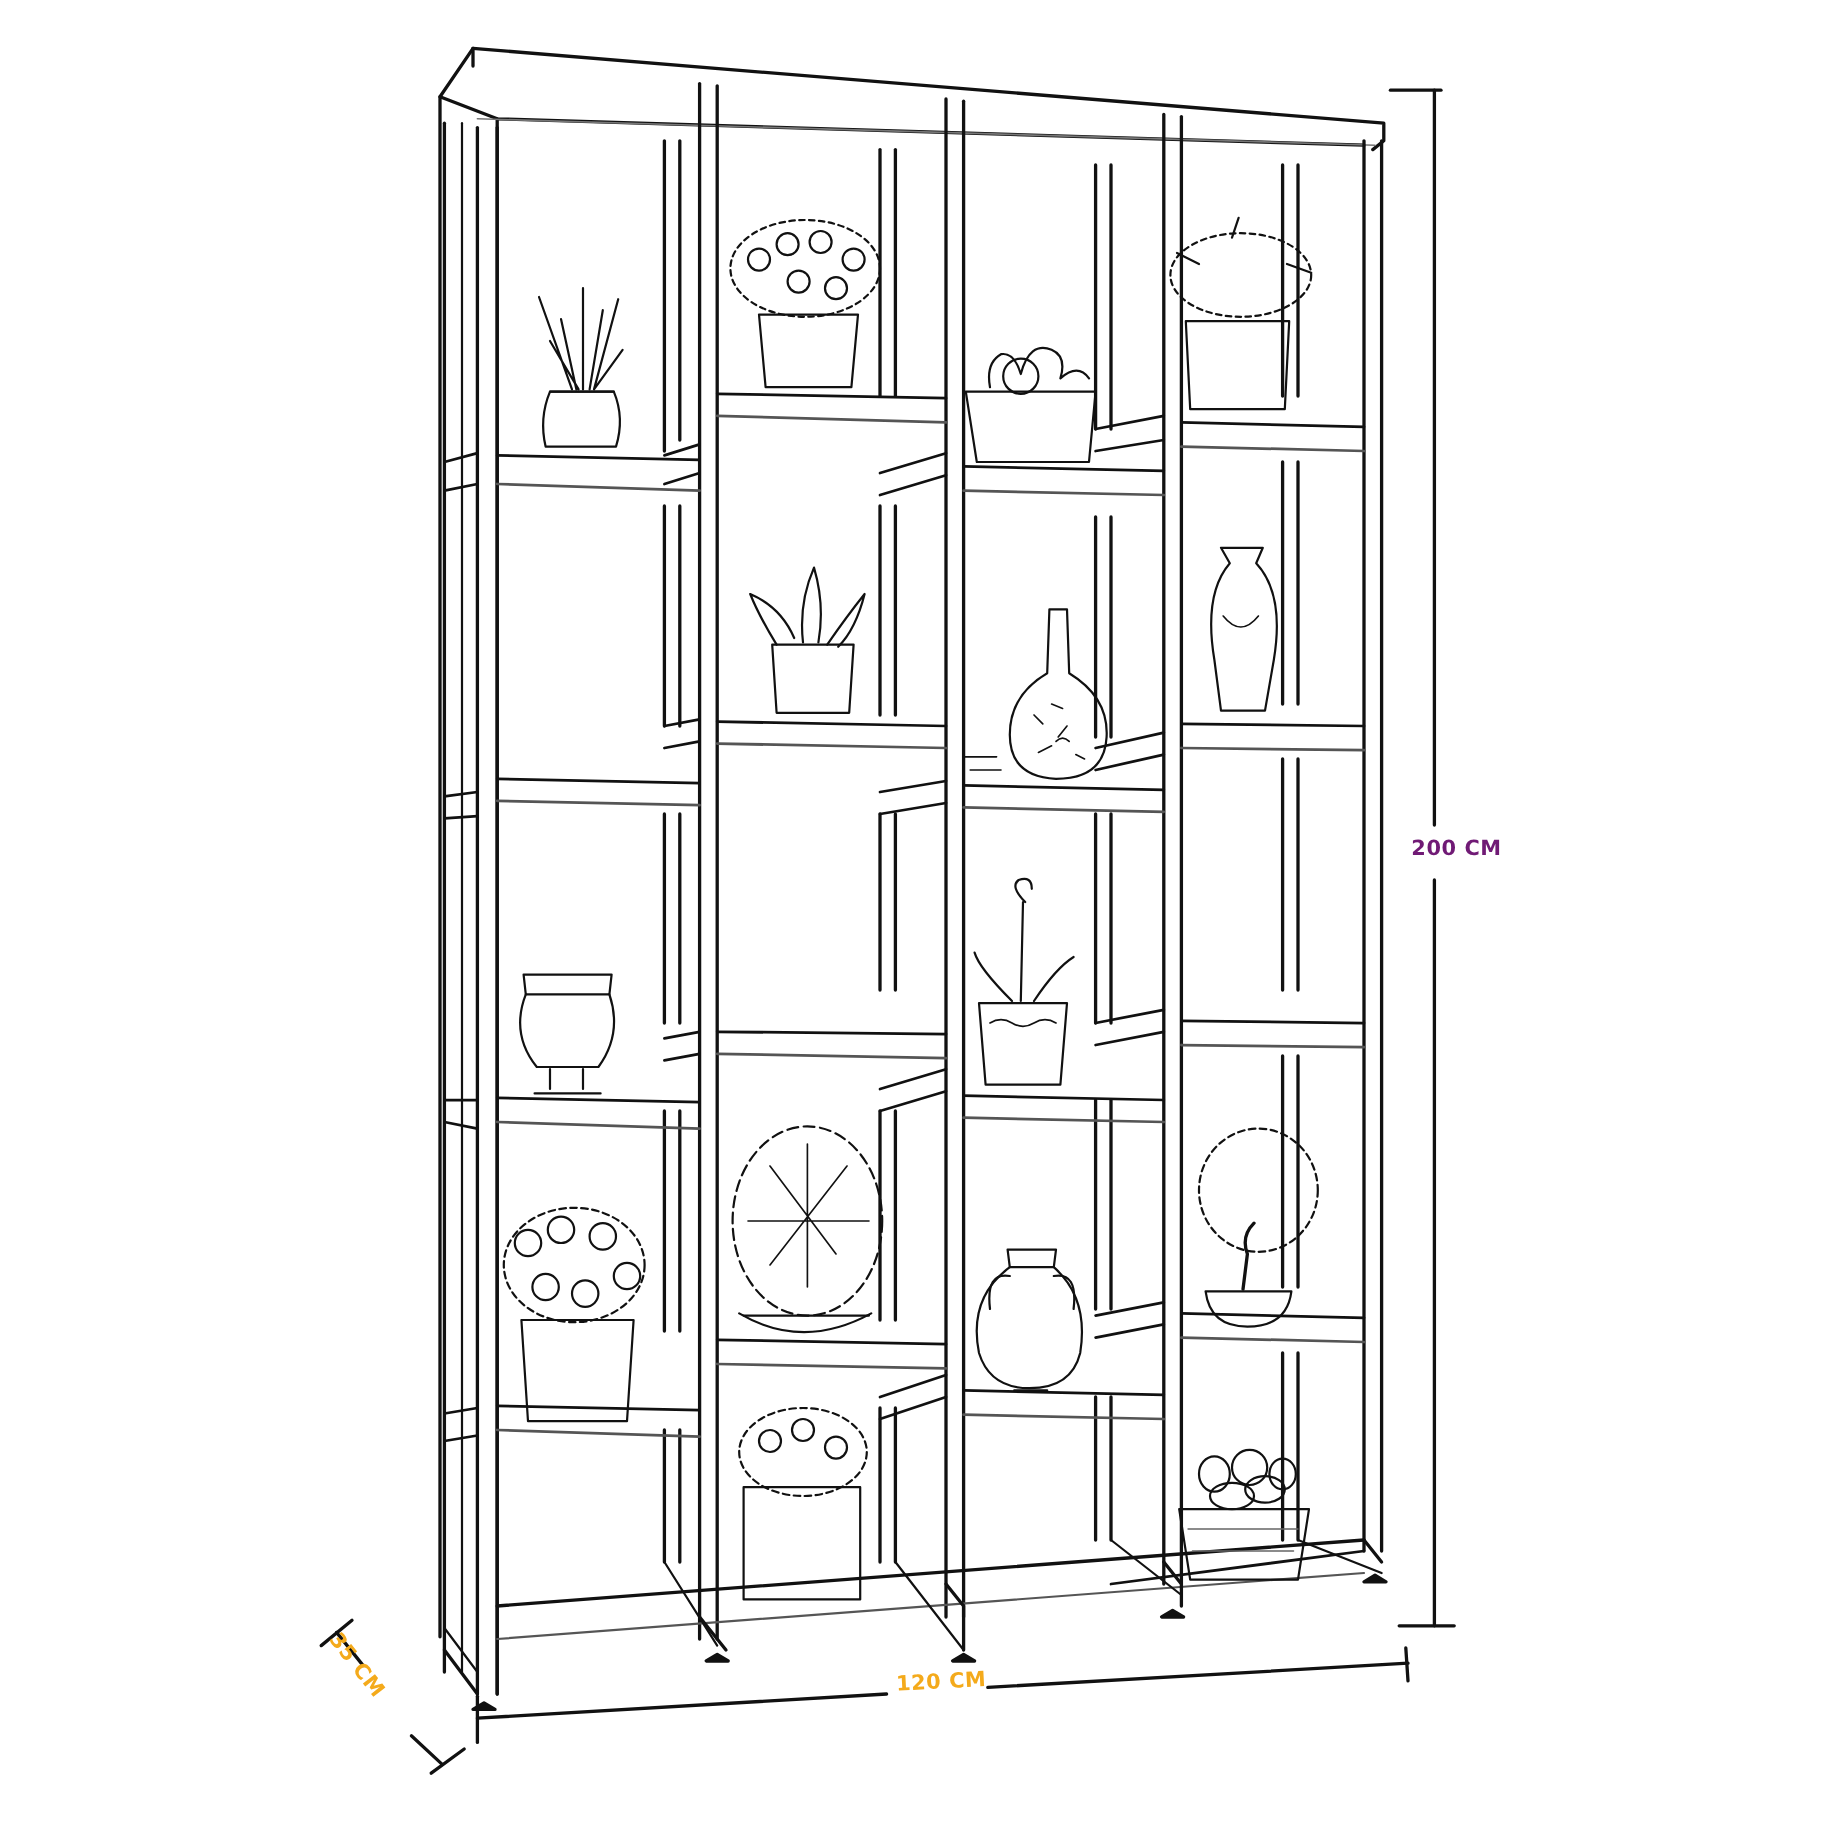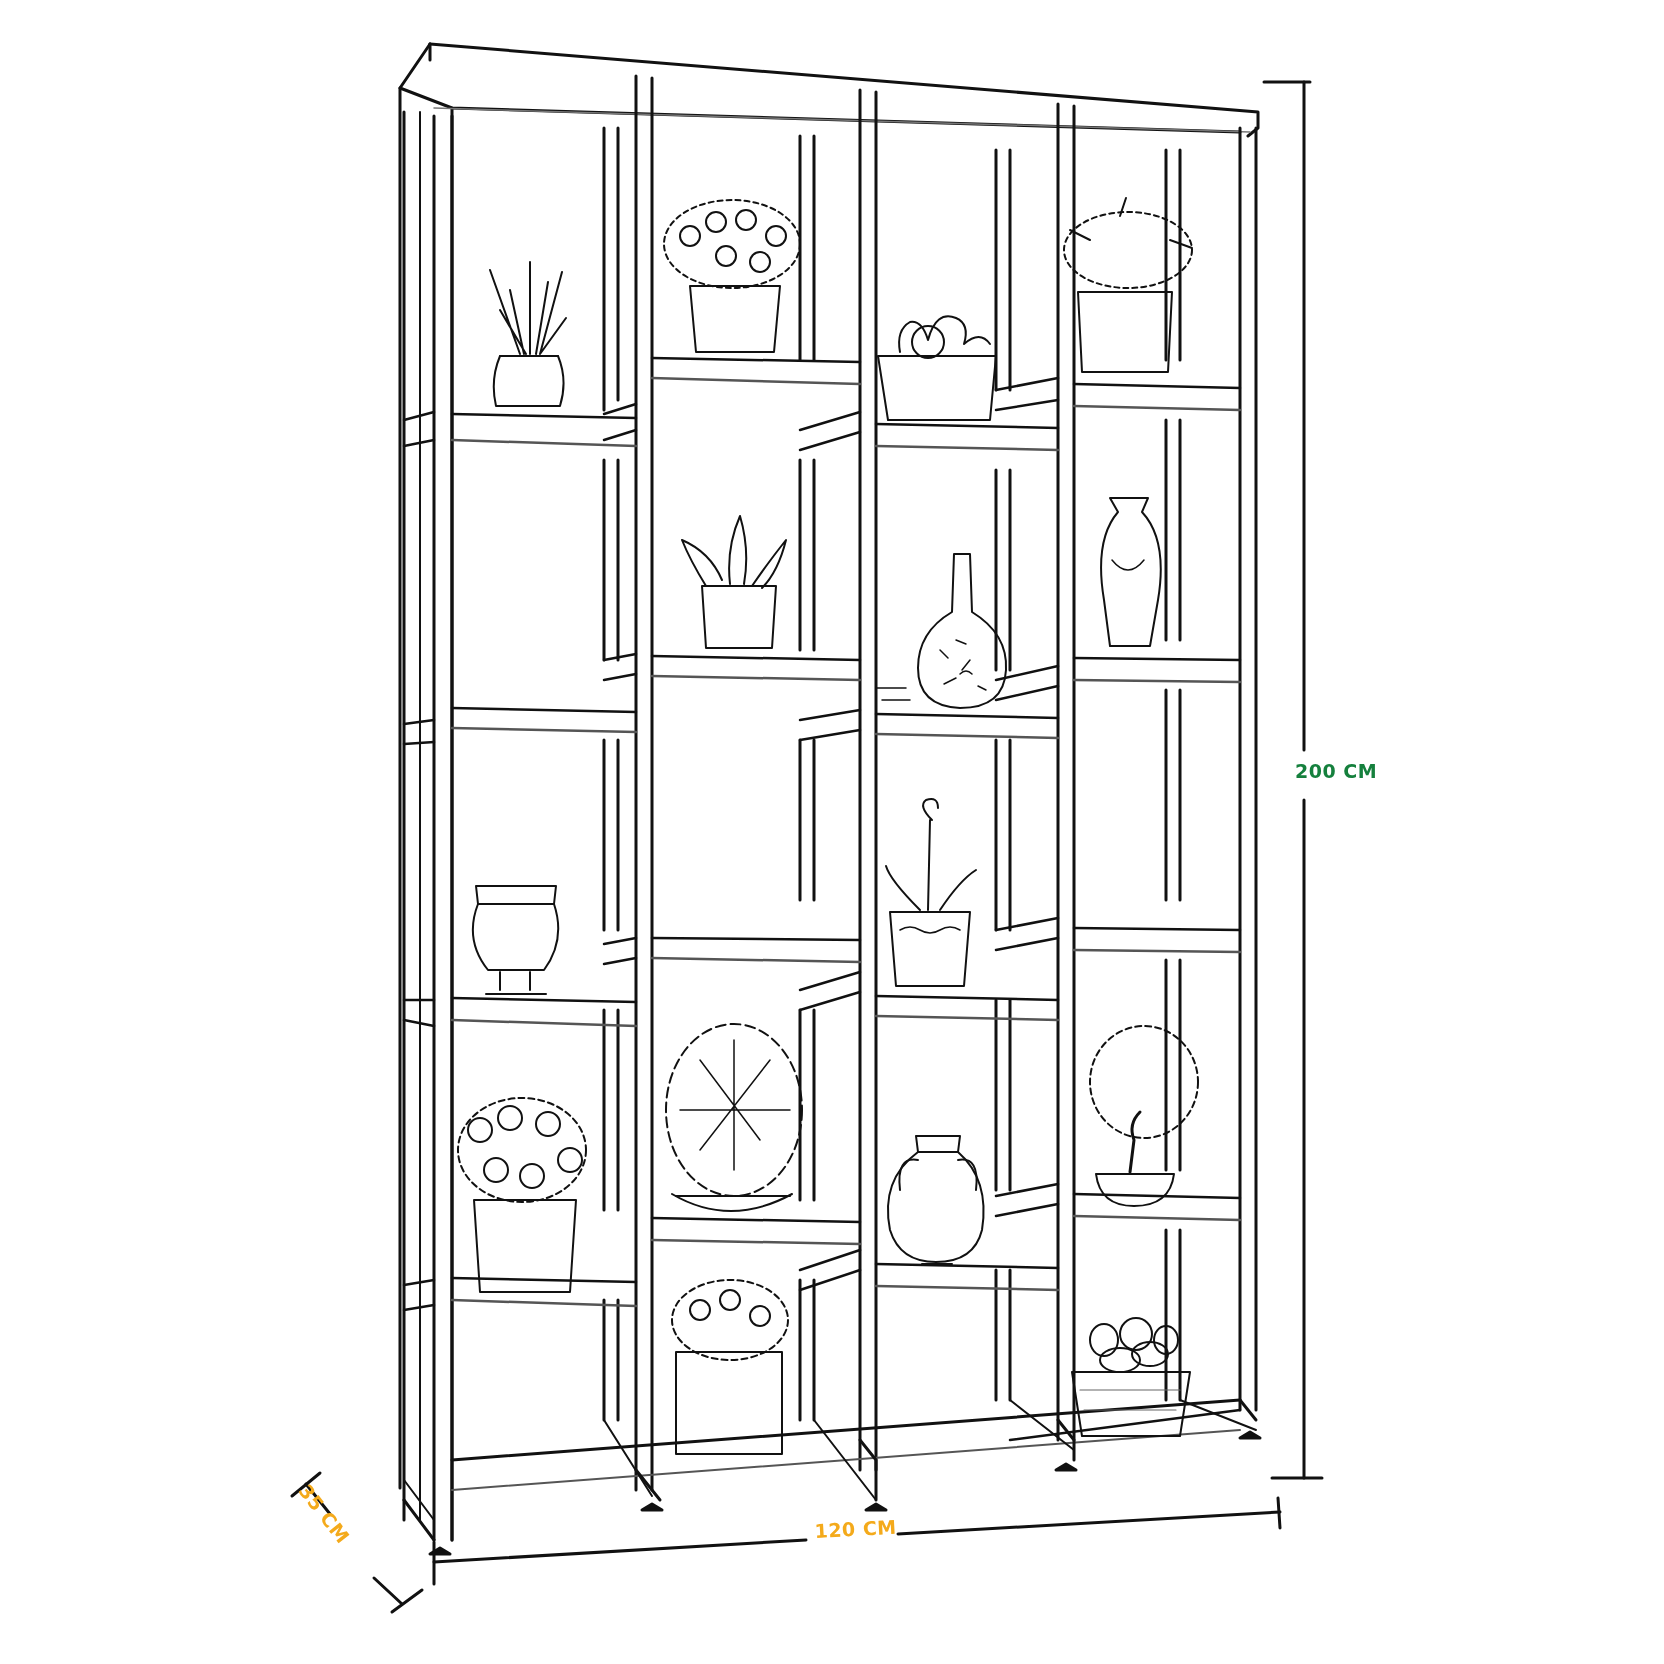--- a/index.html
+++ b/index.html
@@ -303,15 +303,15 @@
       <g>
         <path d="M292 1496 L320 1473"></path>
         <path d="M306 1484 L330 1514"></path>
         <path d="M374 1578 L402 1604"></path>
         <path d="M392 1612 L422 1590"></path>
       </g>
     </g>
   </g>
 </svg>
 
-<div id="lbl-h" class="dim-label" style="color: #15803d; margin-left: 12px;">200 CM</div>
+<div id="lbl-h" class="dim-label" style="color: #701a75;">200 CM</div>
 <div id="lbl-w" class="dim-label" style="color: rgb(244, 170, 27);">120 CM</div>
 <div id="lbl-d" class="dim-label" style="color: rgb(244, 170, 27);">35 CM</div>
 
 </body></html>

